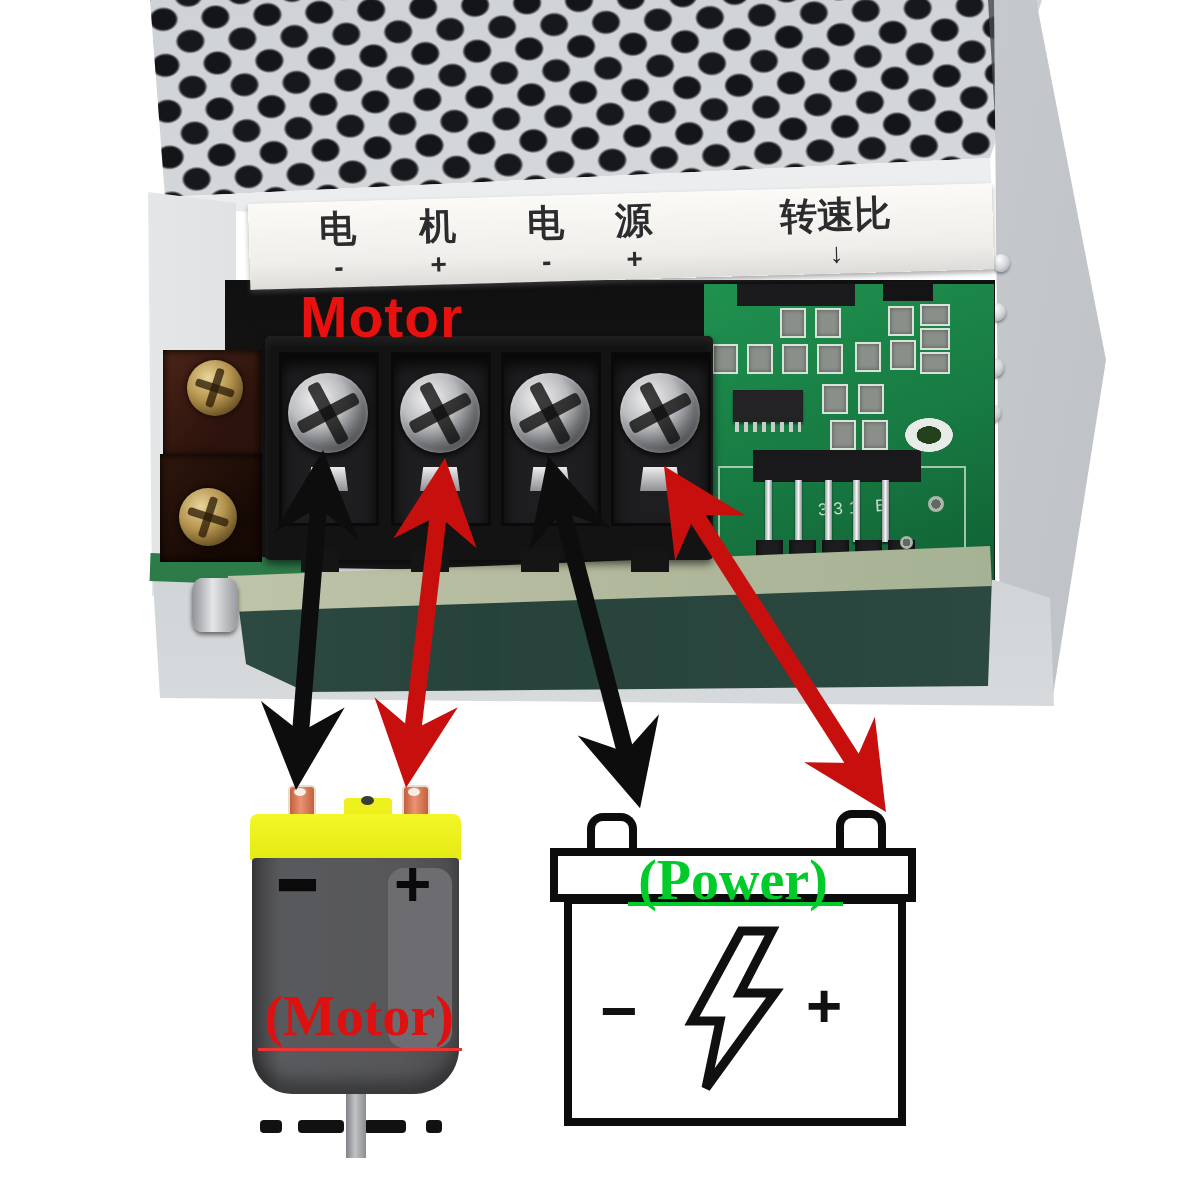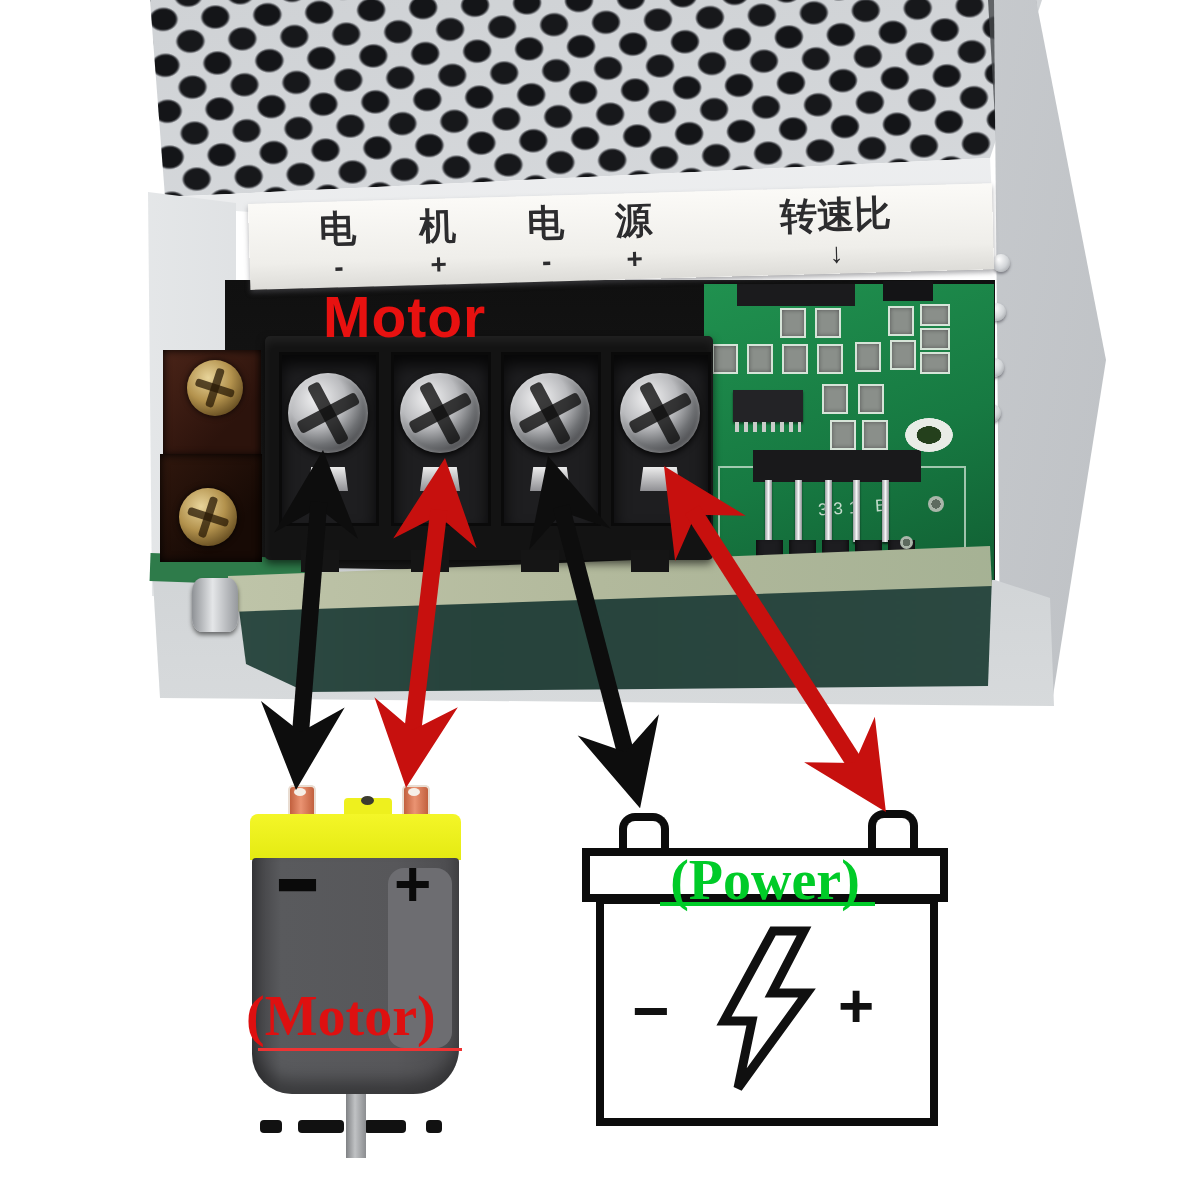--- a/index.html
+++ b/index.html
@@ -86,21 +86,21 @@
   
   .strip{left:248px;top:204px;width:744px;height:86px;transform:rotate(-1.6deg);transform-origin:0 0;
          background:linear-gradient(180deg,#fbfaf7,#efeeea 70%,#dddcd8);box-shadow:0 3px 5px rgba(90,90,95,.5);}
   .pcol{position:absolute;top:0;height:100%;transform:translateX(-50%);text-align:center;}
   .pcol .ch{display:block;font-family:"Liberation Serif",serif;font-size:37px;line-height:40px;
             margin-top:8px;color:#2c2c2e;font-weight:bold;}
   .pcol .sym{display:block;font-size:28px;line-height:28px;margin-top:4px;color:#2c2c2e;font-weight:bold;}
   .knob-arrow{font-size:30px;color:#222;}
 
   
-  .ov{position:absolute;top:289px;font-size:57px;font-weight:bold;letter-spacing:1px;line-height:56px;margin-left:23px;}
+  .ov{position:absolute;top:289px;font-size:57px;font-weight:bold;letter-spacing:1px;line-height:56px;}
   #ov-motor{left:300px;color:#e81110;}
   #ov-power{left:520px;color:#00e23c;}
 
   
   .motor{left:248px;top:782px;width:215px;height:378px;}
   .m-pin{position:absolute;width:24px;height:52px;top:3px;border-radius:5px 5px 0 0;
          background:linear-gradient(90deg,#c2603e,#ea9372 45%,#c2603e);
          border:2px solid #e9ddd2;border-bottom:none;}
   .m-pin::before{content:"";position:absolute;left:4px;top:1px;width:12px;height:8px;border-radius:50%;background:#f6efe7;}
   .m-cap{position:absolute;left:2px;top:32px;width:211px;height:46px;border-radius:8px 8px 0 0;
@@ -108,29 +108,29 @@
   .m-tab{position:absolute;left:96px;top:16px;width:48px;height:20px;background:#eef01e;border-radius:4px 4px 0 0;}
   .m-tab::before{content:"";position:absolute;left:17px;top:-2px;width:13px;height:9px;border-radius:50%;background:#3c3c30;}
   .m-stem{position:absolute;left:104px;top:78px;width:30px;height:28px;background:#e9ee16;}
   .m-body{position:absolute;left:4px;top:76px;width:207px;height:236px;border-radius:4px 4px 46px 40px;
           background:linear-gradient(90deg,#3f3f42 0%,#595a5d 14%,#57575a 70%,#4c4c4f 100%);
           box-shadow:inset 0 -14px 16px rgba(0,0,0,.35);}
   .m-panel{position:absolute;left:136px;top:10px;width:64px;height:180px;border-radius:16px;background:#6d6d71;}
   .m-minus{position:absolute;left:24px;top:-4px;width:60px;height:60px;color:#0a0a0a;font-size:74px;font-weight:900;
            transform:scaleY(1.5);line-height:60px;}
   .m-plus{position:absolute;left:142px;top:-8px;width:60px;height:60px;color:#0a0a0a;font-size:64px;font-weight:900;line-height:68px;}
-  .m-caption{position:absolute;left:-6px;top:126px;width:226px;text-align:left;
+  .m-caption{position:absolute;left:-6px;top:126px;width:226px;text-align:center;
              font-family:"Liberation Serif",serif;font-weight:bold;font-size:56px;color:#de1010;}
   .m-underline{position:absolute;left:6px;top:190px;width:204px;height:3px;background:#e33;}
   .m-dash{position:absolute;top:262px;height:13px;background:#111;border-radius:4px;}
   .m-shaft{position:absolute;left:98px;top:312px;width:20px;height:64px;
            background:linear-gradient(90deg,#7f8184,#c0c2c4 45%,#8b8d90);}
 
   
-  .batt{left:580px;top:810px;width:370px;height:320px;}
+  .batt{left:548px;top:810px;width:370px;height:320px;}
   .b-term{position:absolute;width:50px;height:42px;background:#fff;border:8px solid #0c0c0c;
           border-bottom:none;border-radius:16px 16px 0 0;box-sizing:border-box;}
   .b-top{position:absolute;left:2px;top:38px;width:366px;height:54px;background:#fff;border:8px solid #0c0c0c;box-sizing:border-box;}
   .b-body{position:absolute;left:16px;top:86px;width:342px;height:230px;background:#fff;border:8px solid #0c0c0c;box-sizing:border-box;}
   .b-caption{position:absolute;left:0px;top:38px;width:370px;text-align:center;
              font-family:"Liberation Serif",serif;font-weight:bold;font-size:56px;color:#00cb28;}
   .b-underline{position:absolute;left:80px;top:92px;width:215px;height:4px;background:#00cb28;}
   .b-minus{position:absolute;left:52px;top:164px;font-size:64px;font-weight:700;color:#111;}
   .b-plus{position:absolute;left:258px;top:160px;font-size:62px;font-weight:700;color:#111;}
 

